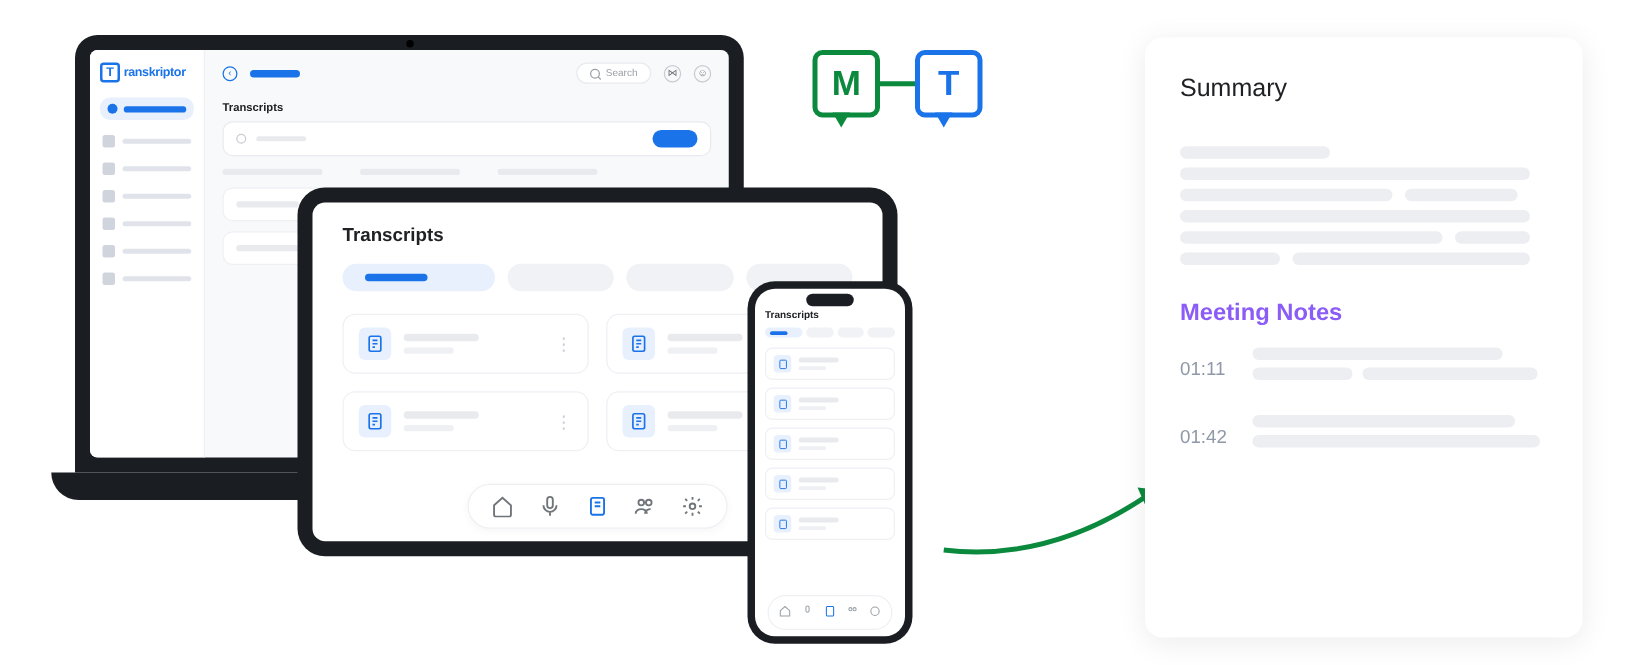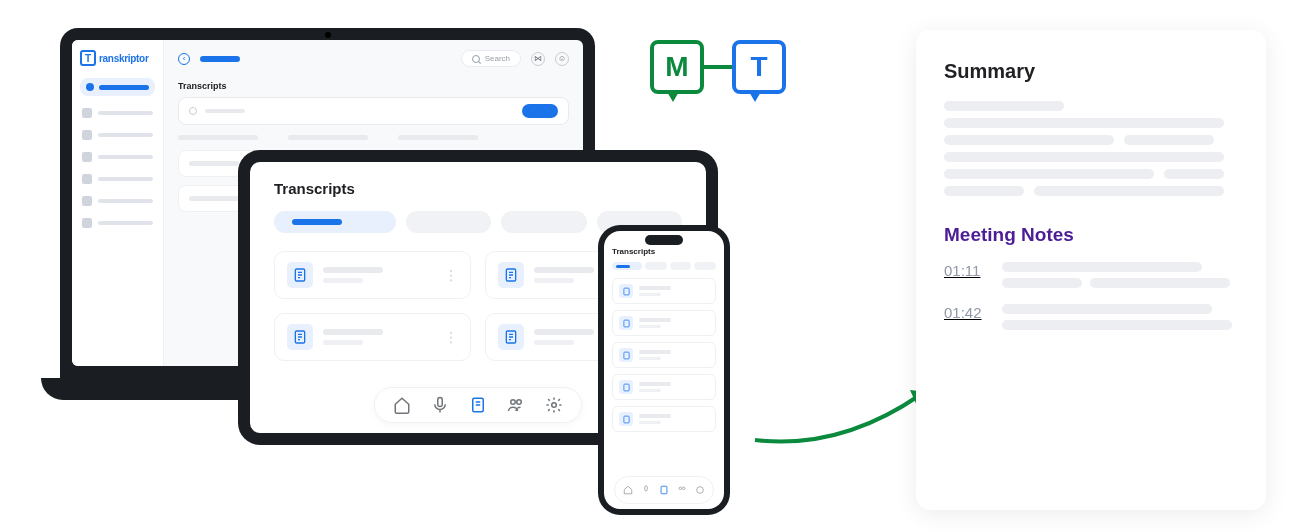--- a/index.html
+++ b/index.html
@@ -93,25 +93,25 @@
 .conn-icon.b { border-color: #1a73e8; color: #1a73e8; }
 .conn-icon::after { content: ''; position: absolute; bottom: -12px; left: 12px; width: 0; height: 0; border-left: 7px solid transparent; border-right: 7px solid transparent; border-top: 12px solid currentColor; }
 .conn-line { width: 28px; height: 4px; background: #0b8a3e; }
 
 
 .arrow { position: absolute; left: 750px; top: 380px; width: 190px; height: 70px; }
 .arrow svg { width: 100%; height: 100%; }
 
 
 .summary { position: absolute; right: 50px; top: 30px; width: 350px; height: 480px; background: #fff; border-radius: 14px; box-shadow: 0 4px 24px rgba(0,0,0,0.08); padding: 30px 28px; }
-.sum-h { font-size: 20px; font-weight: 700; color: #202124; margin-bottom: 18px; }
+.sum-h { font-size: 20px; font-weight: 400; color: #202124; margin-bottom: 34px; }
 .sum-lines { display: flex; flex-wrap: wrap; gap: 7px 10px; margin-bottom: 28px; }
 .sum-line { height: 10px; background: #eceef2; border-radius: 5px; }
-.notes-h { font-size: 19px; font-weight: 700; color: #4c1d95; margin-bottom: 16px; }
-.note-row { display: flex; align-items: flex-start; gap: 14px; margin-bottom: 16px; text-decoration: underline; }
+.notes-h { font-size: 19px; font-weight: 700; color: #8b5cf6; margin-bottom: 16px; }
+.note-row { display: flex; align-items: flex-end; gap: 14px; margin-bottom: 28px; }
 .note-time { color: #9099a8; font-size: 15px; font-weight: 500; width: 44px; flex-shrink: 0; }
 .note-body { flex: 1; display: flex; flex-wrap: wrap; gap: 6px 8px; }
 .note-line { height: 10px; background: #eceef2; border-radius: 5px; }
 
 .t-file-icon { fill: none; stroke: #1a73e8; stroke-width: 2; }
 </style>
 </head>
 <body>
 
 <div class="laptop">

